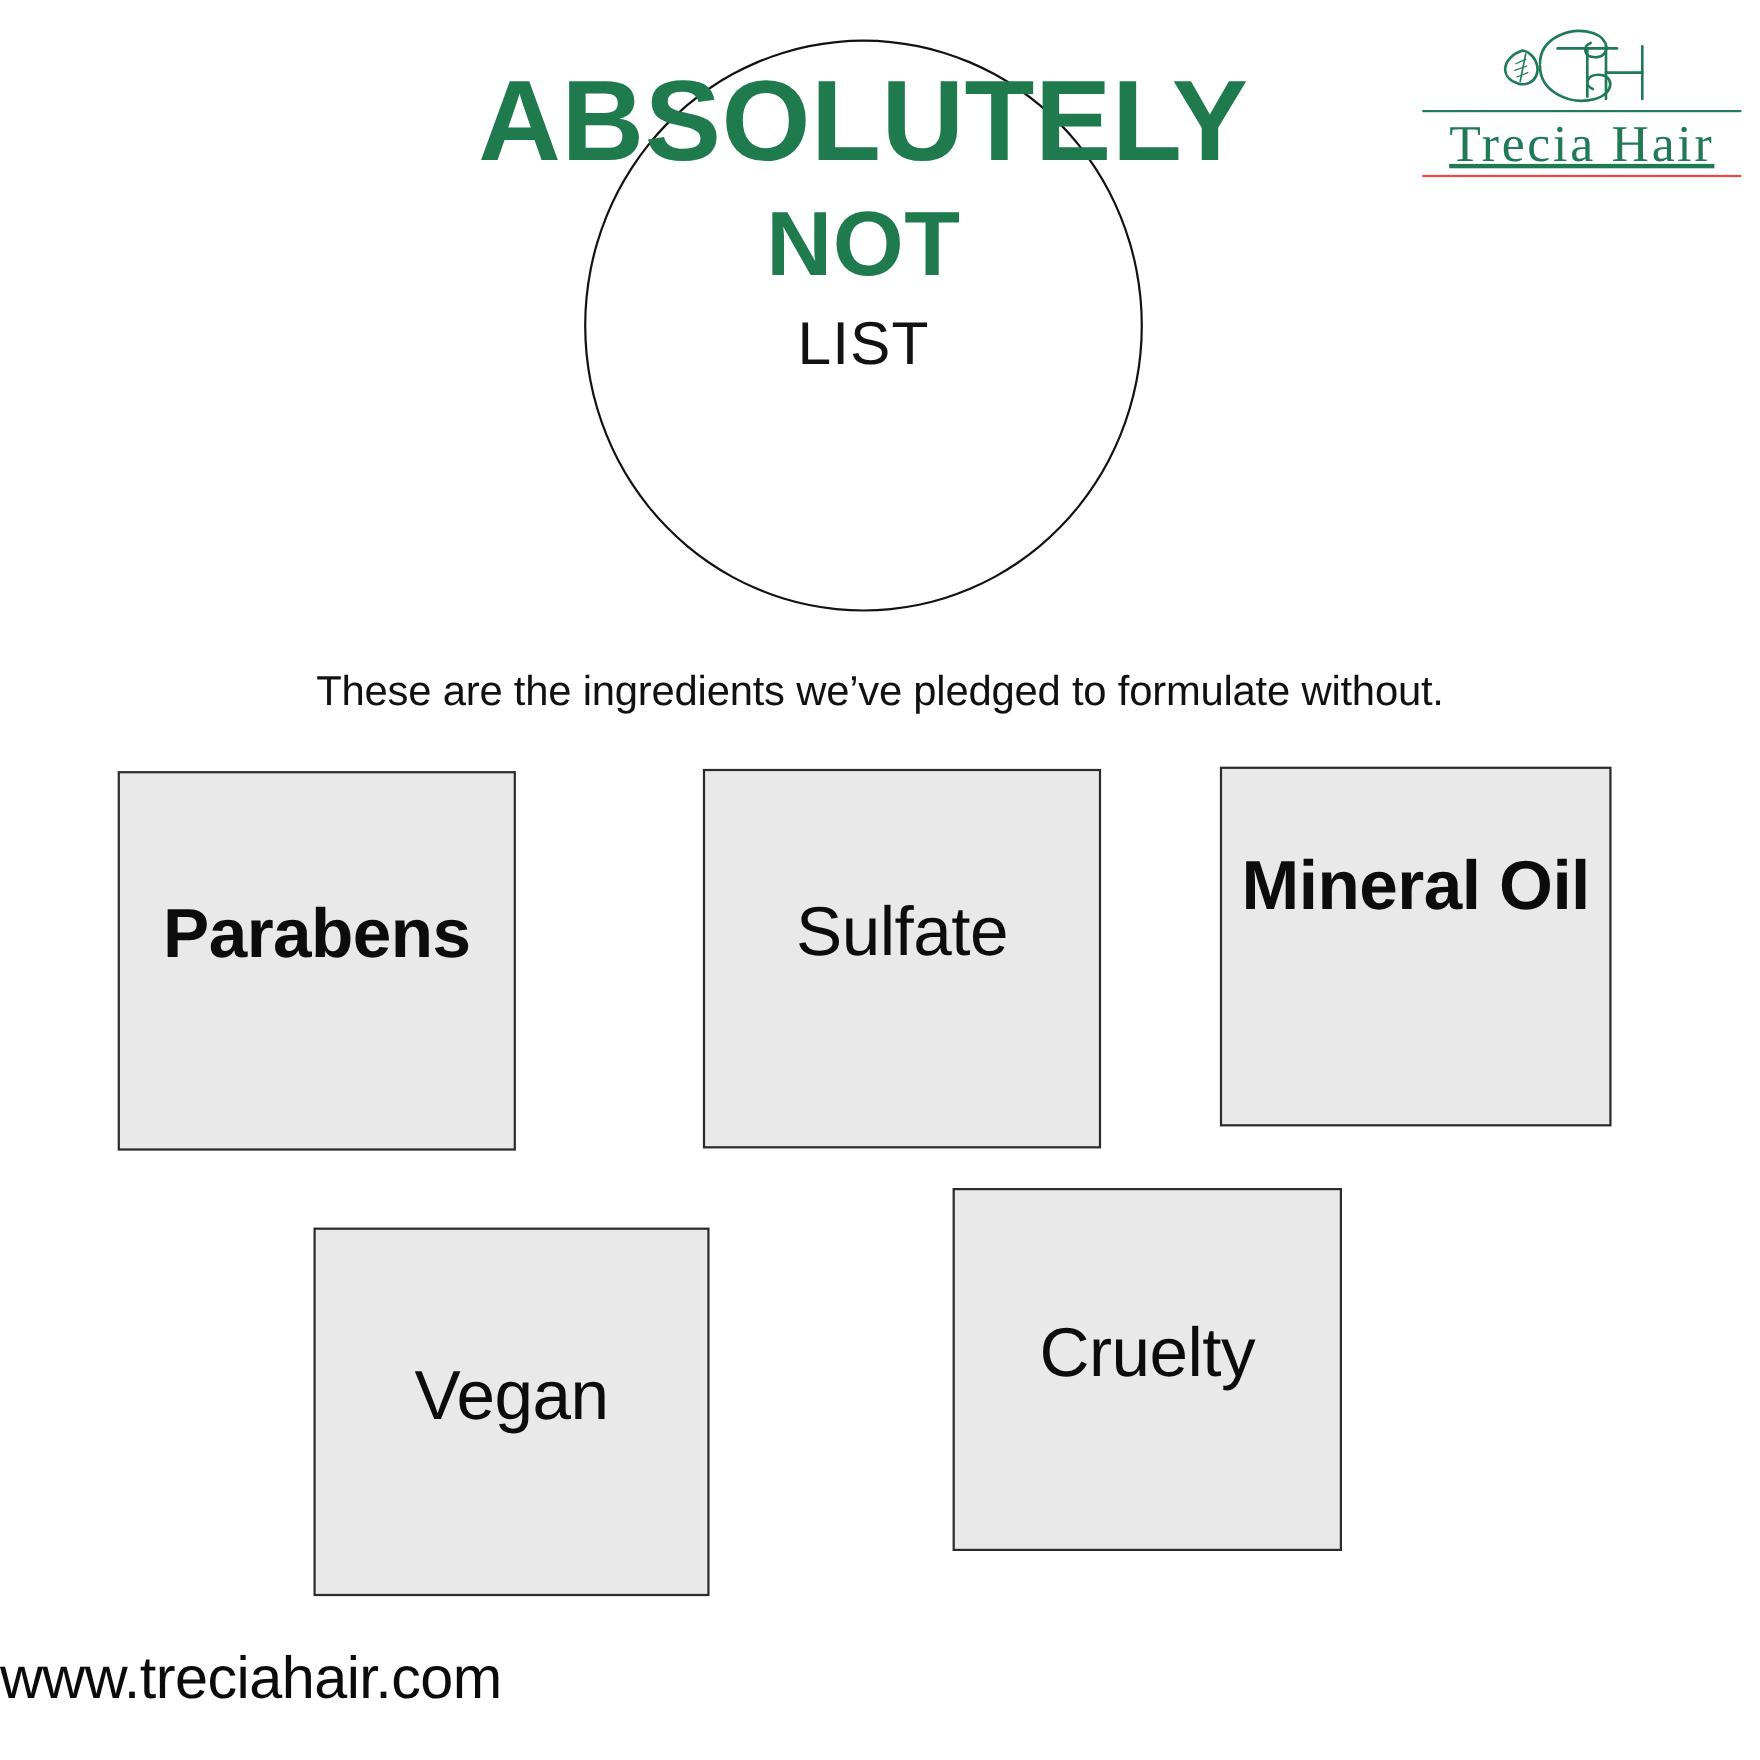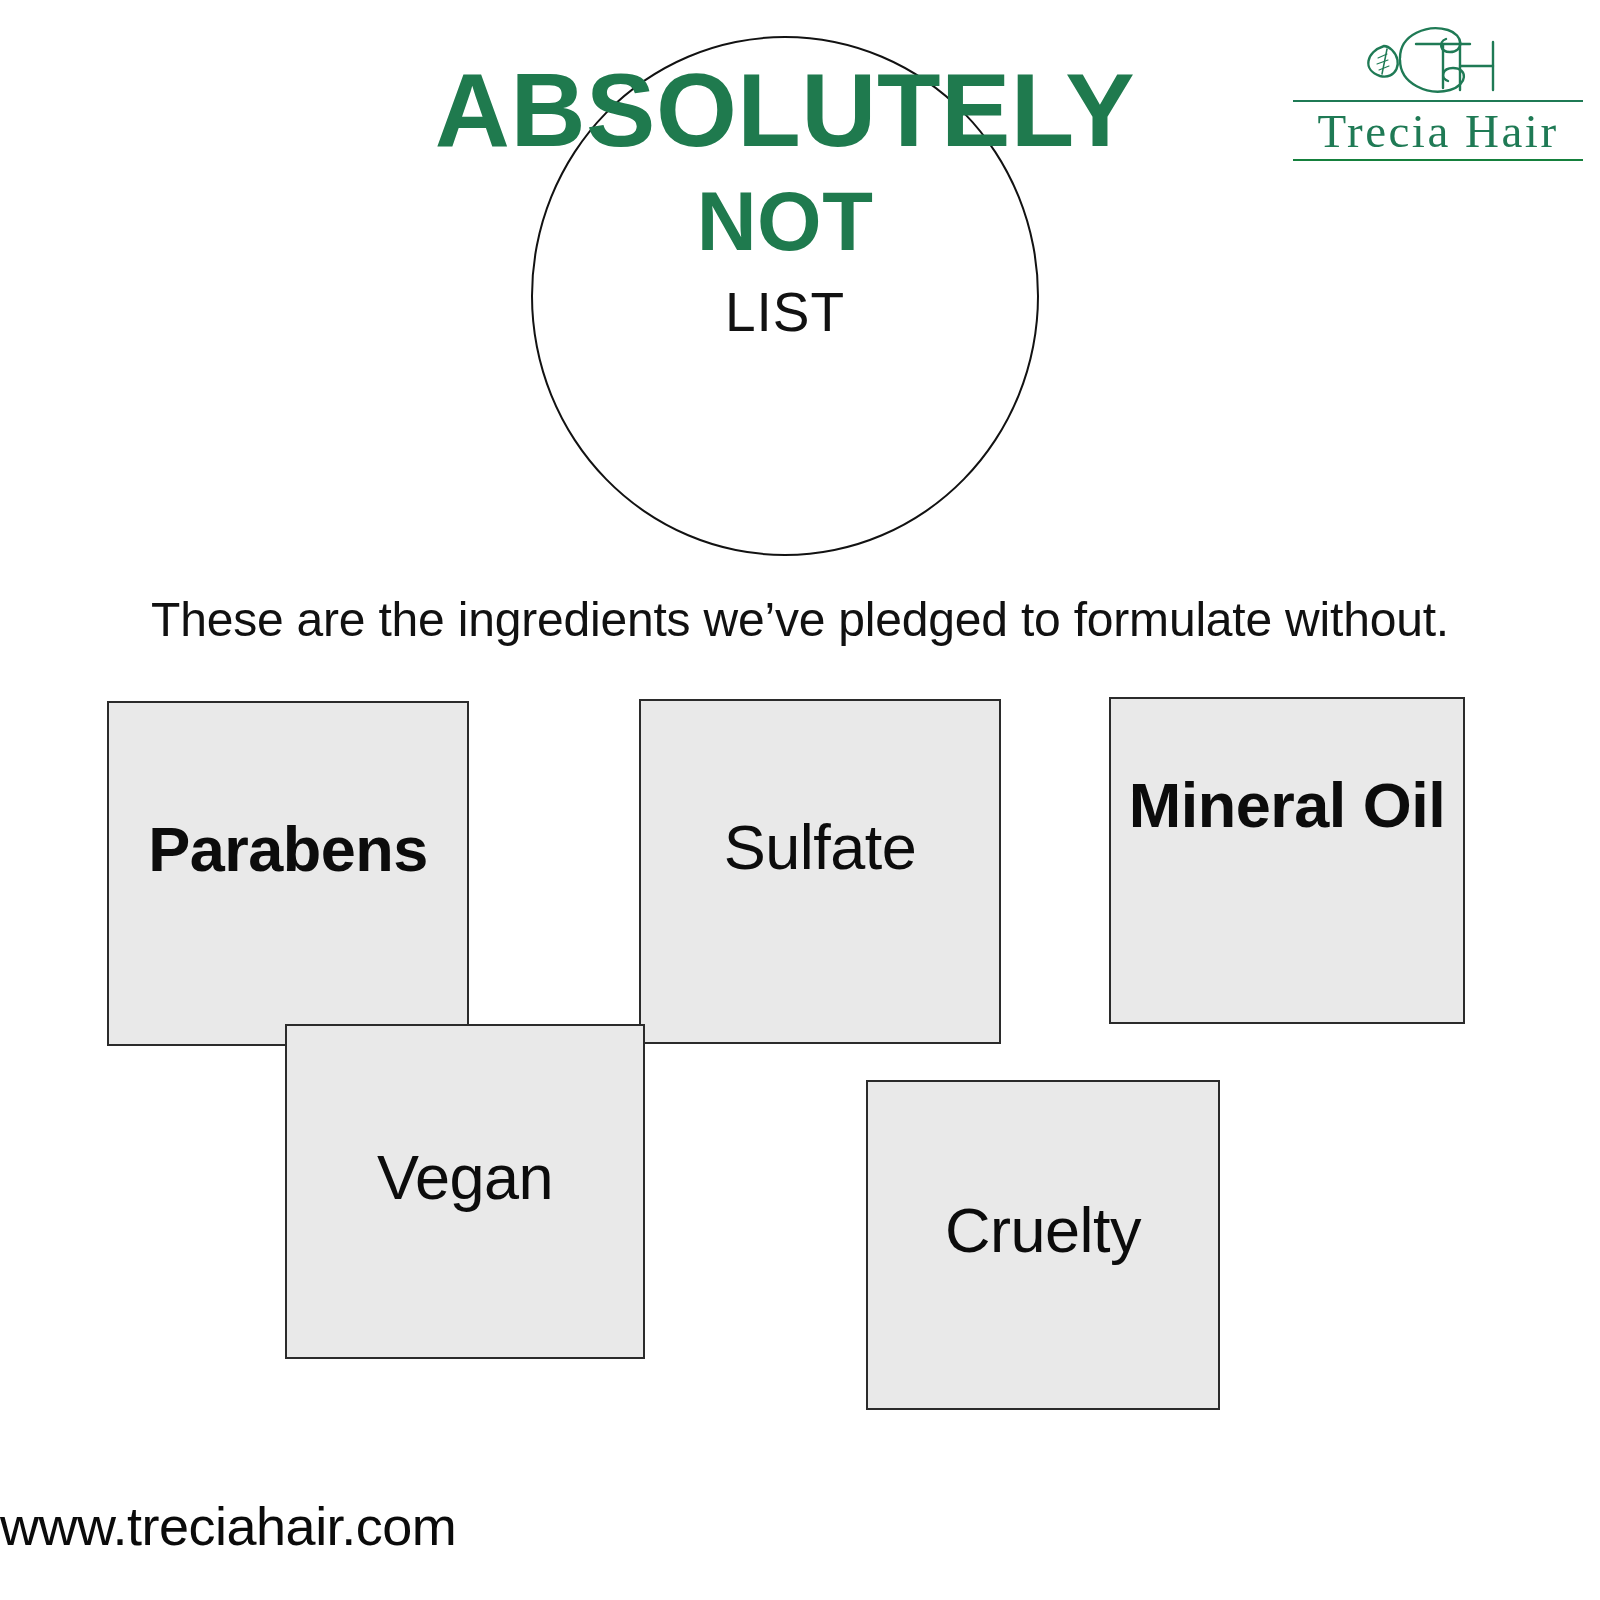--- a/index.html
+++ b/index.html
@@ -31,23 +31,24 @@
     display: block;
   }
   #brand-wordmark {
     font-family: "Liberation Serif", serif;
     font-size: 47px;
     letter-spacing: 2.5px;
     color: #1f7a55;
     line-height: 1;
     padding: 6px 0 4px 0;
     border-top: 2px solid #1f7a55;
-    border-bottom: 2px solid #15803d;
+    border-bottom: 2px solid #ef4444;
     margin: 0 5px;
     white-space: nowrap;
+    text-decoration: underline;
   }
 
   
   #badge {
     position: absolute;
     left: 531px;
     top: 36px;
     width: 508px;
     height: 520px;
   }
@@ -99,24 +100,24 @@
     font-weight: 400;
     letter-spacing: 1px;
     color: #121212;
     margin-top: 22px;
   }
 
   
   #subtitle {
     position: absolute;
     left: 0;
-    top: 592px;
+    top: 608px;
     width: 1600px;
     text-align: center;
-    font-size: 48px;
+    font-size: 38px;
     font-weight: 400;
     letter-spacing: -0.2px;
     color: #111111;
     white-space: nowrap;
   }
 
   
   .ingredient-box {
     position: absolute;
     background: #e9e9e9;
@@ -137,21 +138,21 @@
     box-sizing: border-box;
   }
   
   #box-parabens   { left: 107px;  top: 701px;  width: 362px; height: 345px; }
   #box-parabens   .ingredient-label { margin-top: 110px; font-weight: bold; }
   #box-sulfate    { left: 639px;  top: 699px;  width: 362px; height: 345px; }
   #box-sulfate    .ingredient-label { margin-top: 110px; }
   #box-mineral-oil{ left: 1109px; top: 697px;  width: 356px; height: 327px; }
   #box-mineral-oil .ingredient-label { margin-top: 70px; font-weight: bold; }
   
-  #box-vegan      { left: 285px;  top: 1024px; width: 360px; height: 335px; }
+  #box-vegan      { left: 285px;  top: 1116px; width: 360px; height: 335px; }
   #box-vegan      .ingredient-label { margin-top: 115px; }
   #box-cruelty    { left: 866px;  top: 1080px; width: 354px; height: 330px; }
   #box-cruelty    .ingredient-label { margin-top: 112px; }
 
   
   #footer-url {
     position: absolute;
     left: 0;
     top: 1495px;
     width: 1600px;

